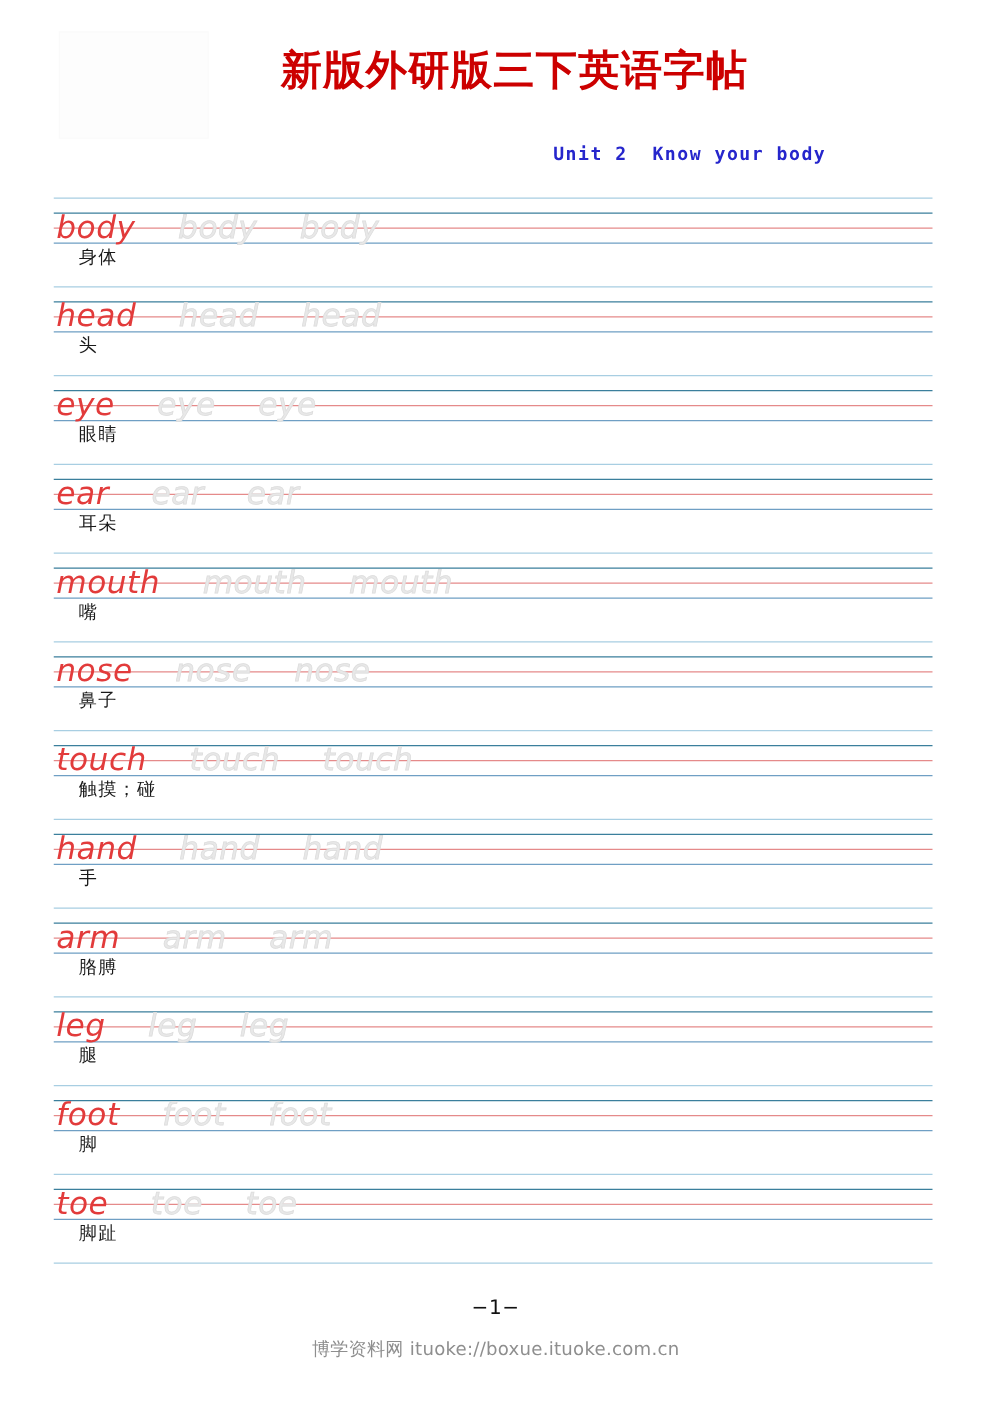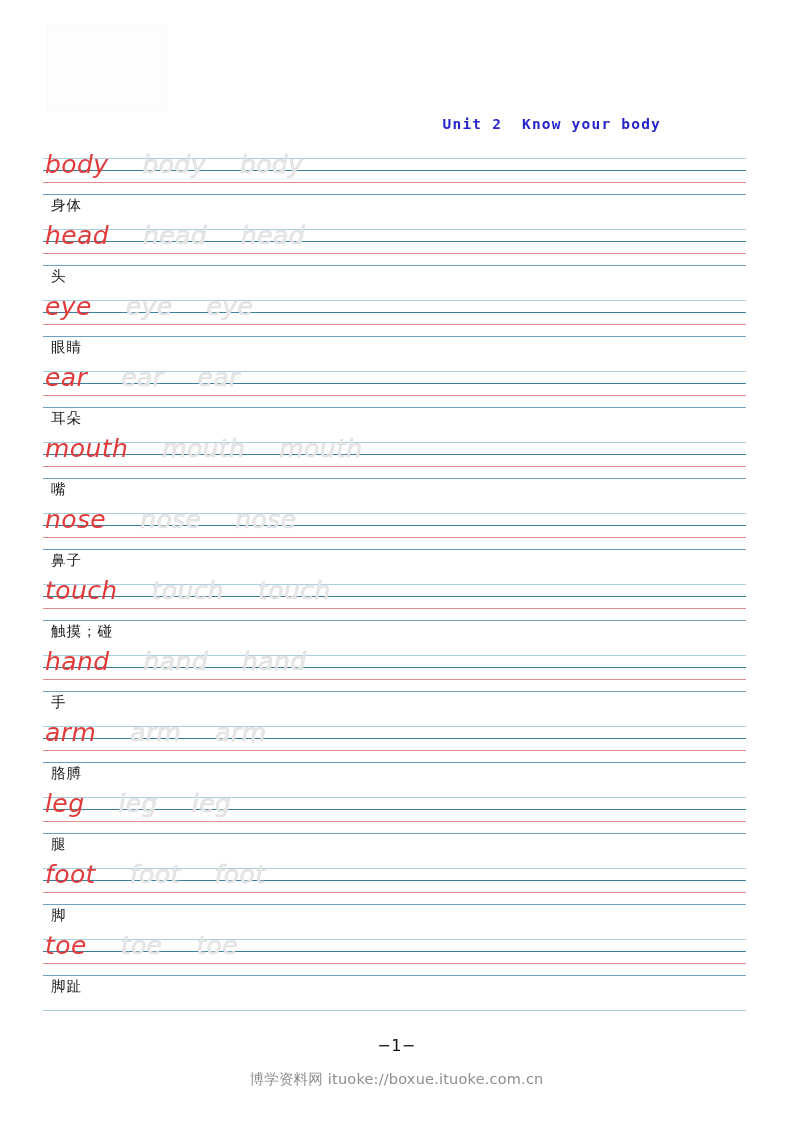--- a/index.html
+++ b/index.html
@@ -79,40 +79,41 @@
   .rule.l2 { top: 18px; border-top-color: #3b7f9c; }
   .rule.l3 { top: 30px; border-top-color: #e58a8a; }
   .rule.l4 { top: 42px; border-top-color: #6f9fc4; }
 
   .words {
     position: absolute;
     left: 2px;
     top: 0px;
     height: 42px;
     display: flex;
+    align-items: flex-end;
     white-space: pre;
     font-family: "DejaVu Sans", "Liberation Sans", sans-serif;
     font-style: italic;
     font-size: 25px;
     line-height: 1;
     letter-spacing: 0.4px;
     padding-bottom: 4px;
   }
   .word-model {
     color: #e23b3b;
   }
   .word-trace {
     color: #e8e8e8;
     -webkit-text-stroke: 0.6px #dcdcdc;
   }
   .gap { width: 34px; display: inline-block; }
 
   .cn {
     position: absolute;
-    left: 8px;
+    left: 20px;
     top: 44px;
     font-family: Liberation Serif, serif;
     font-size: 14.5px;
     color: #1a1a1a;
     letter-spacing: 1px;
     white-space: pre;
   }
 
   
   .closing-rule {
@@ -143,20 +144,21 @@
     font-size: 14.5px;
     color: #8e8e8e;
     letter-spacing: 0.2px;
   }
 </style>
 </head>
 <body>
 
 <div class="header">
   <div class="logo-box"></div>
+  <div class="doc-title">新版外研版三下英语字帖</div>
 </div>
 <div class="unit-line">Unit 2  Know your body</div>
 
 <div class="sheet" id="sheet">
     <div class="row">
       <div class="rule l1"></div>
       <div class="rule l2"></div>
       <div class="rule l3"></div>
       <div class="rule l4"></div>
       <div class="words"><span class="word-model">body</span><span class="gap"></span><span class="word-trace">body</span><span class="gap"></span><span class="word-trace">body</span></div>

